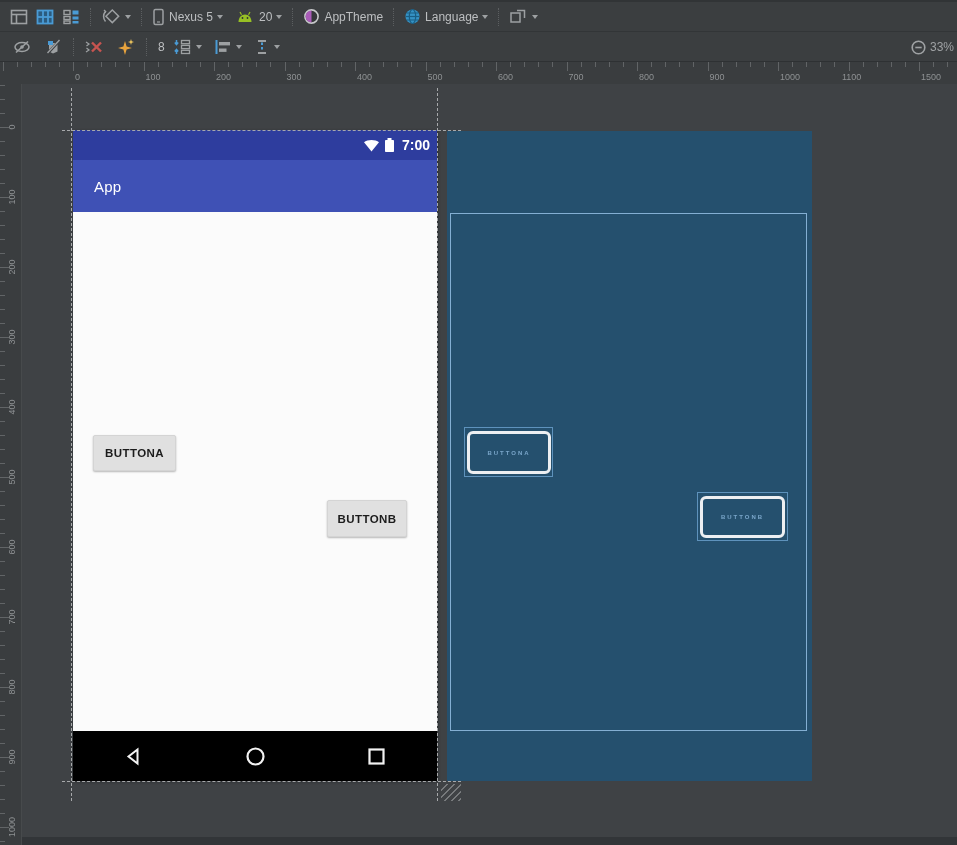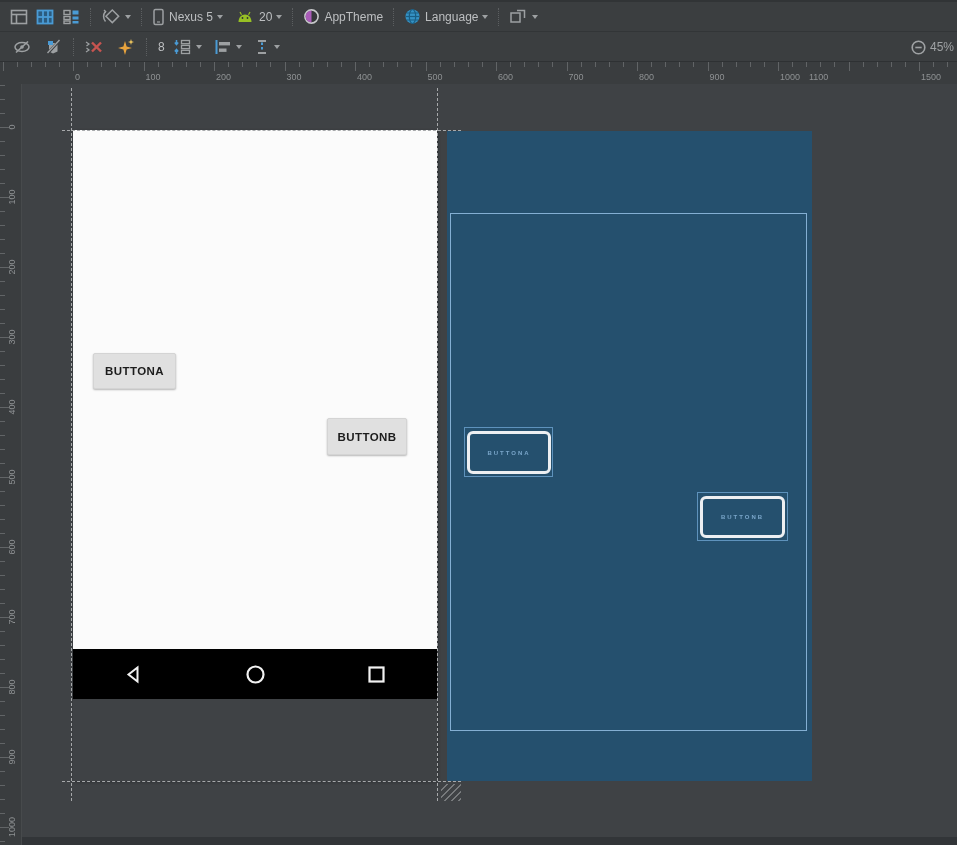--- a/index.html
+++ b/index.html
@@ -283,21 +283,21 @@
     </svg>
     <span class="caret"></span>
   </div>
 </div>
 
 <div class="zoom-ind">
   <svg width="15" height="15" viewBox="0 0 15 15">
     <circle cx="7.5" cy="7.5" r="6.3" fill="none" stroke="#9FA2A4" stroke-width="1.6"></circle>
     <line x1="4.3" y1="7.5" x2="10.7" y2="7.5" stroke="#9FA2A4" stroke-width="1.6"></line>
   </svg>
-  <span>45%</span>
+  <span>33%</span>
 </div>
 
 <div class="ruler-h" id="rulerH">
     <div class="tick-h" style="left: 2.5px; height: 9px;"></div>
     <div class="tick-h" style="left: 16.6px; height: 5px;"></div>
     <div class="tick-h" style="left: 30.7px; height: 5px;"></div>
     <div class="tick-h" style="left: 44.8px; height: 5px;"></div>
     <div class="tick-h" style="left: 58.9px; height: 5px;"></div>
     <div class="tick-h" style="left: 73px; height: 9px;"></div>
     <div class="tick-h" style="left: 87.1px; height: 5px;"></div>
@@ -366,21 +366,21 @@
     <div class="rlabel-h" style="left: 145.5px;">100</div>
     <div class="rlabel-h" style="left: 216px;">200</div>
     <div class="rlabel-h" style="left: 286.5px;">300</div>
     <div class="rlabel-h" style="left: 357px;">400</div>
     <div class="rlabel-h" style="left: 427.5px;">500</div>
     <div class="rlabel-h" style="left: 498px;">600</div>
     <div class="rlabel-h" style="left: 568.5px;">700</div>
     <div class="rlabel-h" style="left: 639px;">800</div>
     <div class="rlabel-h" style="left: 709.5px;">900</div>
     <div class="rlabel-h" style="left: 780px;">1000</div>
-    <div class="rlabel-h" style="left: 809px;">1100</div>
+    <div class="rlabel-h" style="left: 842px;">1100</div>
     <div class="rlabel-h" style="left: 921px;">1500</div>
   </div>
 <div class="ruler-v" id="rulerV">
     <div class="tick-v" style="top: 1px; width: 5px;"></div>
     <div class="tick-v" style="top: 15px; width: 5px;"></div>
     <div class="tick-v" style="top: 29px; width: 5px;"></div>
     <div class="tick-v" style="top: 43px; width: 9px;"></div>
     <div class="tick-v" style="top: 57px; width: 5px;"></div>
     <div class="tick-v" style="top: 71px; width: 5px;"></div>
     <div class="tick-v" style="top: 85px; width: 5px;"></div>
@@ -439,21 +439,34 @@
     <div class="rlabel-v" style="top: 323px;">400</div>
     <div class="rlabel-v" style="top: 393px;">500</div>
     <div class="rlabel-v" style="top: 463px;">600</div>
     <div class="rlabel-v" style="top: 533px;">700</div>
     <div class="rlabel-v" style="top: 603px;">800</div>
     <div class="rlabel-v" style="top: 673px;">900</div>
     <div class="rlabel-v" style="top: 743px;">1000</div>
   </div>
 
 <div class="phone">
-
+  <div class="statusbar">
+    <svg width="17" height="15" viewBox="0 0 17 15">
+      <path d="M1 4.2 C4.5 1.2, 12.5 1.2, 16 4.2 L8.5 13.5 Z" fill="#FFFFFF"></path>
+    </svg>
+    <svg width="11" height="16" viewBox="0 0 11 16">
+      <rect x="3.5" y="1" width="4" height="3" fill="#FFFFFF"></rect>
+      <rect x="1" y="3" width="9" height="12" rx="0.8" fill="#FFFFFF"></rect>
+    </svg>
+    <span class="time">7:00</span>
+  </div>
+
+  <div class="appbar">
+    <span class="title">App</span>
+  </div>
 
   <div class="phone-content">
     <div class="a-btn a">BUTTONA</div>
     <div class="a-btn b">BUTTONB</div>
   </div>
 
   <div class="navbar">
     <svg width="21" height="21" viewBox="0 0 21 21">
       <path d="M14.5 3.5 L5.5 10.5 L14.5 17.5 Z" fill="none" stroke="#F2F2F2" stroke-width="2" stroke-linejoin="miter"></path>
     </svg>

